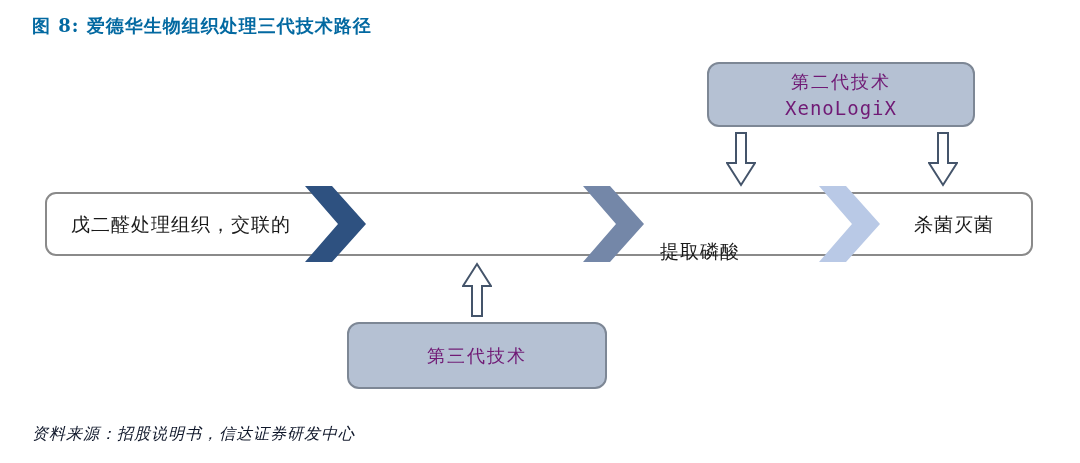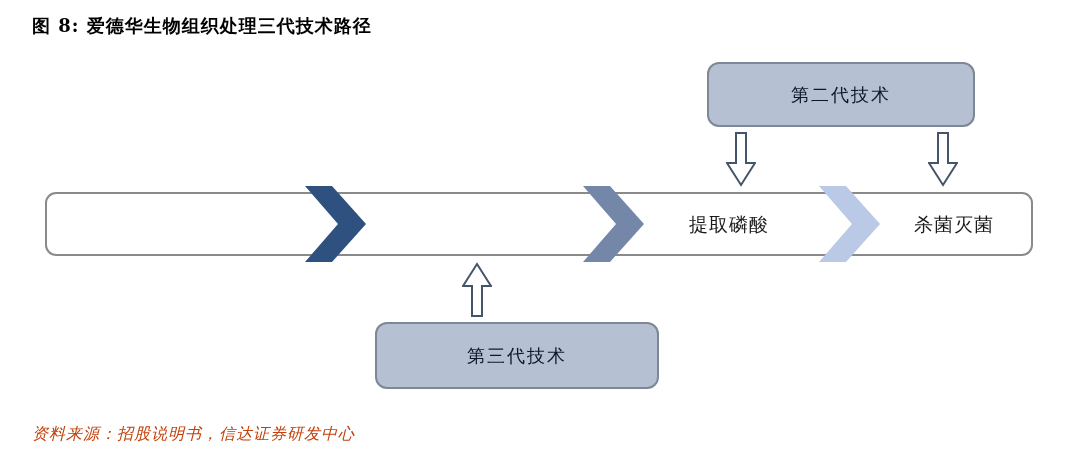--- a/index.html
+++ b/index.html
@@ -11,45 +11,45 @@
     overflow: hidden;
     font-family: "DejaVu Serif", "Liberation Serif", serif;
   }
 
   
   .fig-title {
     position: absolute;
     left: 32px; top: 14px;
     font-size: 18px;
     font-weight: bold;
-    color: #000000;
+    color: #0369a1;
     letter-spacing: 1px;
     font-family: "DejaVu Serif", "Liberation Serif", serif;
   }
 
   
   .callout {
     position: absolute;
     background: #b5c1d3;
     border: 2px solid #7d8795;
     border-radius: 12px;
     display: flex;
     flex-direction: column;
     align-items: center;
     justify-content: center;
-    color: #0f172a;
+    color: #701a75;
     box-sizing: border-box;
   }
   .callout .cn { font-size: 18px; line-height: 26px; letter-spacing: 2px; }
   .callout .latin {
     font-family: "DejaVu Sans Mono", "Liberation Mono", monospace;
     font-size: 19px; line-height: 26px; letter-spacing: 1px;
   }
   .gen2 { left: 707px; top: 62px; width: 268px; height: 65px; }
-  .gen3 { left: 347px; top: 322px; width: 284px; height: 67px; margin-left: 28px; }
+  .gen3 { left: 347px; top: 322px; width: 260px; height: 67px; }
 
   
   .band {
     position: absolute;
     left: 45px; top: 192px;
     width: 988px; height: 64px;
     background: #ffffff;
     border: 2px solid #8a8a8a;
     border-radius: 11px;
     box-sizing: border-box;
@@ -64,52 +64,53 @@
     align-items: center;
     justify-content: center;
     text-align: center;
     color: #1a1a1a;
     font-size: 19px;
     line-height: 28px;
     letter-spacing: 1px;
   }
   .s1 { left: 55px;  width: 252px; }
   .s2 { left: 368px; width: 212px; }
-  .s3 { left: 643px; width: 172px; }
+  .s3 { left: 614px; width: 172px; margin-top: 27px; }
   .s4 { left: 878px; width: 152px; }
   .red { color: #c0504d; font-weight: bold; }
 
   
   .shape { position: absolute; }
   .chev1 { left: 305px; top: 186px; }
   .chev2 { left: 583px; top: 186px; }
   .chev3 { left: 819px; top: 186px; }
   .darr1 { left: 726px; top: 132px; }
   .darr2 { left: 928px; top: 132px; }
   .uarr  { left: 462px; top: 262px; }
 
   
   .source {
     position: absolute;
     left: 32px; top: 424px;
     font-size: 16px;
     font-style: italic;
-    color: #c2410c;
+    color: #0f172a;
     letter-spacing: 1px;
   }
 </style>
 </head>
 <body>
 
 <div class="canvas">
 
   <div class="fig-title">图 8: 爱德华生物组织处理三代技术路径</div>
 
   <div class="callout gen2">
     <div class="cn">第二代技术</div>
+    <div class="latin">XenoLogiX</div>
   </div>
 
   <svg class="shape darr1" width="30" height="55" viewBox="0 0 30 55">
     <path d="M10 1 L20 1 L20 31 L29 31 L15 53 L1 31 L10 31 Z" fill="#ffffff" stroke="#44546a" stroke-width="2" stroke-linejoin="miter"></path>
   </svg>
   <svg class="shape darr2" width="30" height="55" viewBox="0 0 30 55">
     <path d="M10 1 L20 1 L20 31 L29 31 L15 53 L1 31 L10 31 Z" fill="#ffffff" stroke="#44546a" stroke-width="2" stroke-linejoin="miter"></path>
   </svg>
 
   <div class="band"></div>
@@ -118,20 +119,21 @@
     <polygon points="0,0 27,0 61,38 27,76 0,76 33,38" fill="#2e5180"></polygon>
   </svg>
   <svg class="shape chev2" width="62" height="76" viewBox="0 0 62 76">
     <polygon points="0,0 27,0 61,38 27,76 0,76 33,38" fill="#7487a8"></polygon>
   </svg>
   <svg class="shape chev3" width="62" height="76" viewBox="0 0 62 76">
     <polygon points="0,0 27,0 61,38 27,76 0,76 33,38" fill="#b9c9e6"></polygon>
   </svg>
 
   <div class="step s1">
+    <div>戊二醛处理组织，交联的</div>
   </div>
   <div class="step s3">
     <div>提取磷酸</div>
   </div>
   <div class="step s4">
     <div>杀菌灭菌</div>
   </div>
 
   <svg class="shape uarr" width="30" height="55" viewBox="0 0 30 55">
     <path d="M15 2 L29 24 L20 24 L20 54 L10 54 L10 24 L1 24 Z" fill="#ffffff" stroke="#44546a" stroke-width="2" stroke-linejoin="miter"></path>

